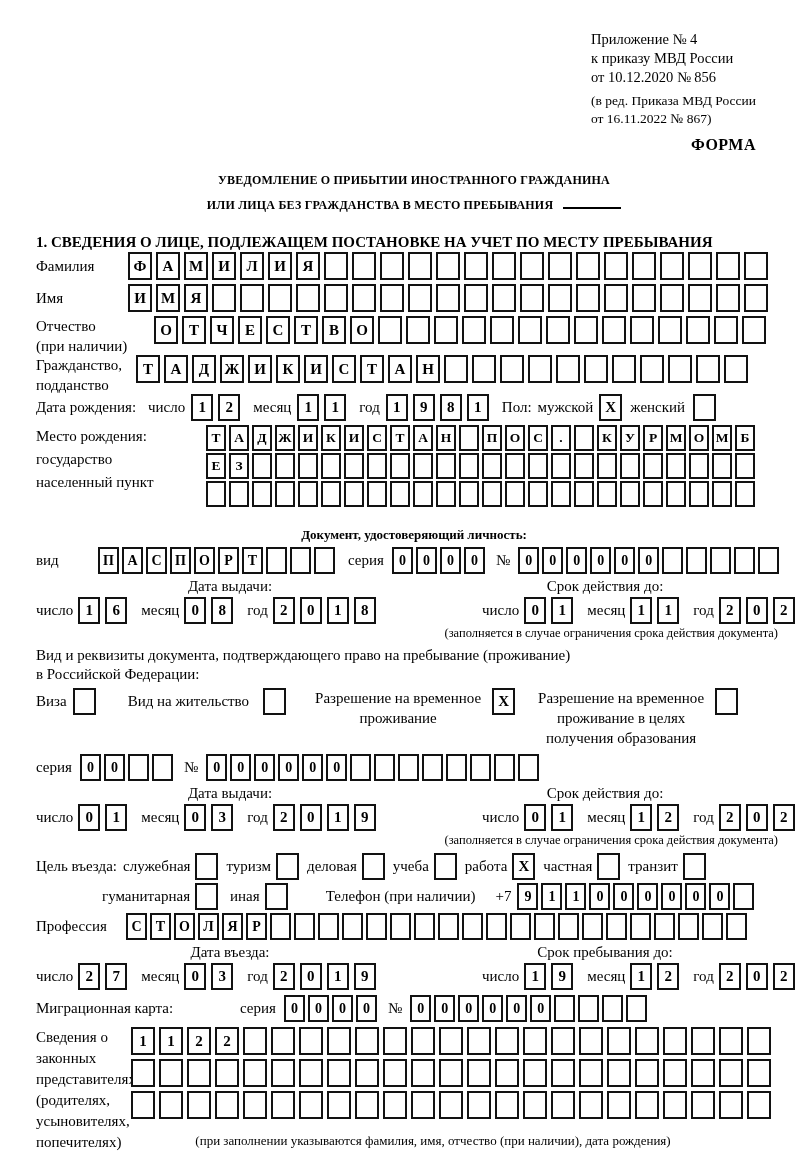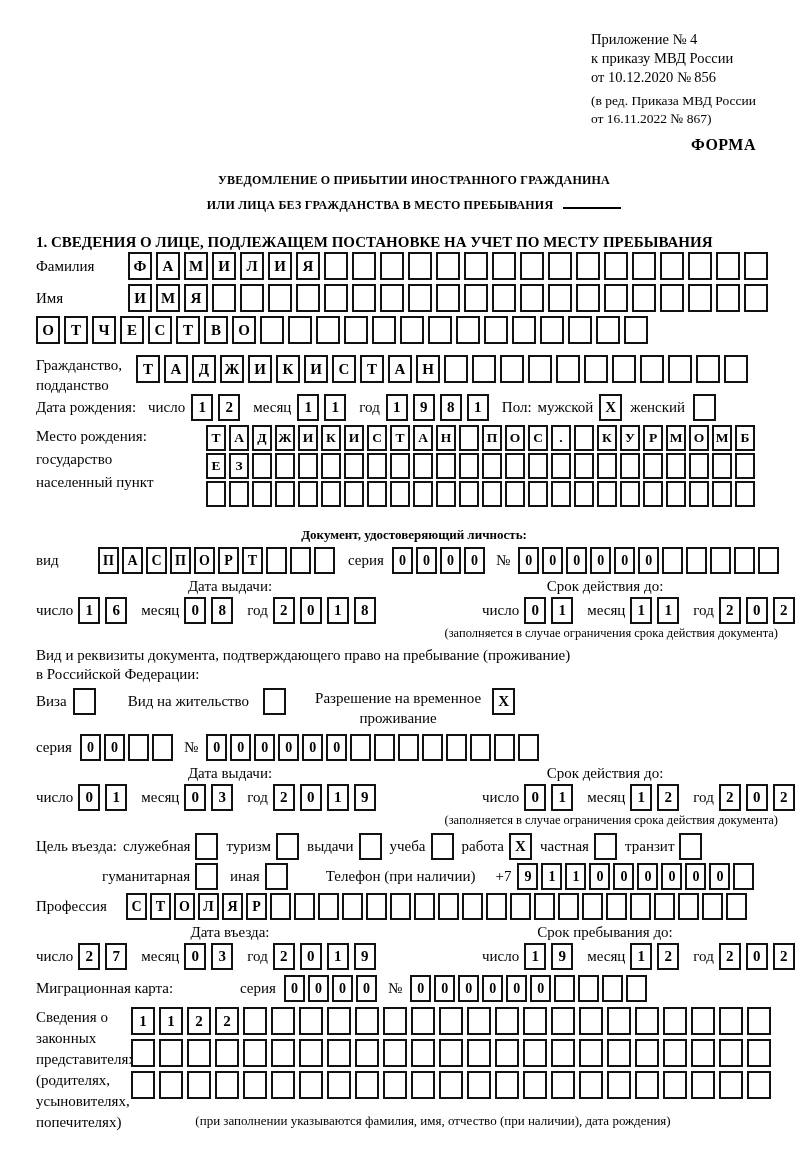--- a/index.html
+++ b/index.html
@@ -162,20 +162,24 @@
         <span class="cell"></span>
         <span class="cell"></span>
         <span class="cell"></span>
         <span class="cell"></span>
         <span class="cell"></span>
         <span class="cell"></span>
       </span>
   </div>
 
   <div class="frow2">
+    <div class="flabel w118">
+      <div>Отчество</div>
+      <div>(при наличии)</div>
+    </div>
     <span class="boxes lg">
         <span class="cell">О</span>
         <span class="cell">Т</span>
         <span class="cell">Ч</span>
         <span class="cell">Е</span>
         <span class="cell">С</span>
         <span class="cell">Т</span>
         <span class="cell">В</span>
         <span class="cell">О</span>
         <span class="cell"></span>
@@ -446,20 +450,26 @@
       <span class="boxes chk" style="margin-left:14px">
           <span class="cell"></span>
         </span>
     </span>
     <span class="opt" style="margin-left:24px; align-items:flex-start">
       <span class="optml">Разрешение на временное проживание</span>
       <span class="boxes chk optbox">
           <span class="cell">X</span>
         </span>
     </span>
+    <span class="opt" style="margin-left:18px; align-items:flex-start">
+      <span class="optml">Разрешение на временное проживание в целях получения образования</span>
+      <span class="boxes chk optbox">
+          <span class="cell"></span>
+        </span>
+    </span>
   </div>
 
   <div class="frow">
     <span class="slabel">серия</span>
     <span class="boxes md mr8">
         <span class="cell">0</span>
         <span class="cell">0</span>
         <span class="cell"></span>
         <span class="cell"></span>
       </span>
@@ -538,21 +548,21 @@
           <span class="cell"></span>
         </span>
     </span>
     <span class="opt">
       <span>туризм</span>
       <span class="boxes chk">
           <span class="cell"></span>
         </span>
     </span>
     <span class="opt">
-      <span>выдачи</span>
+      <span>деловая</span>
       <span class="boxes chk">
           <span class="cell"></span>
         </span>
     </span>
     <span class="opt">
       <span>учеба</span>
       <span class="boxes chk">
           <span class="cell"></span>
         </span>
     </span>

